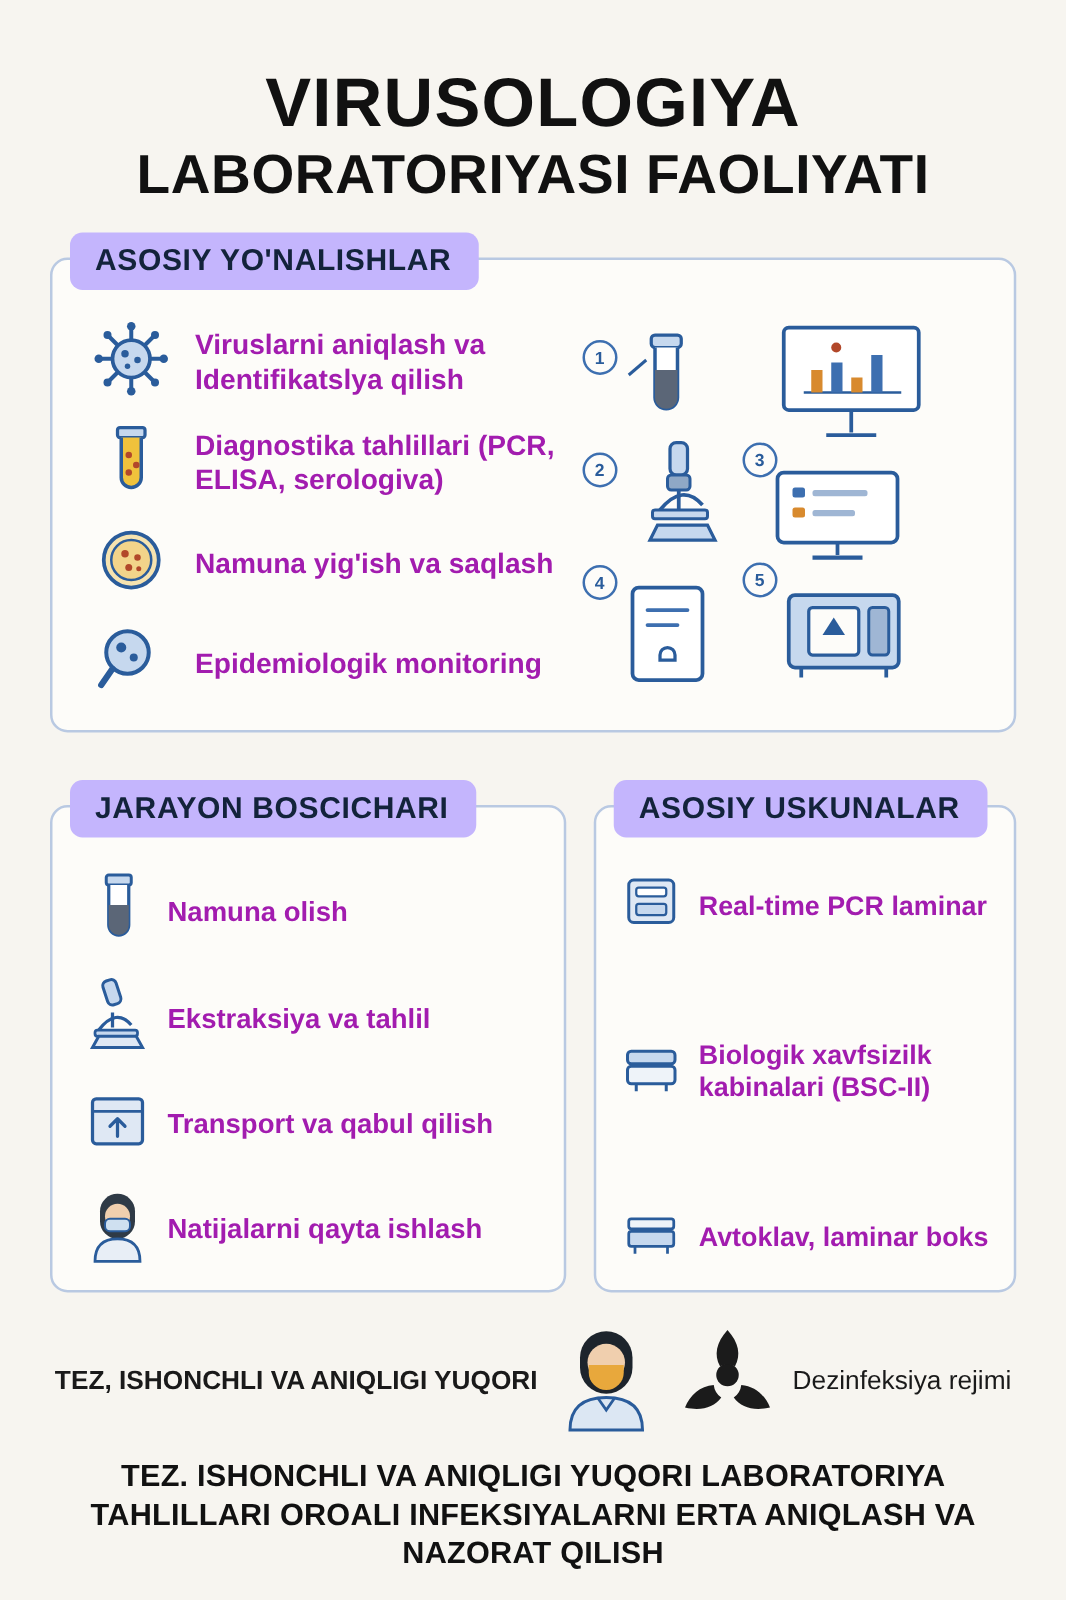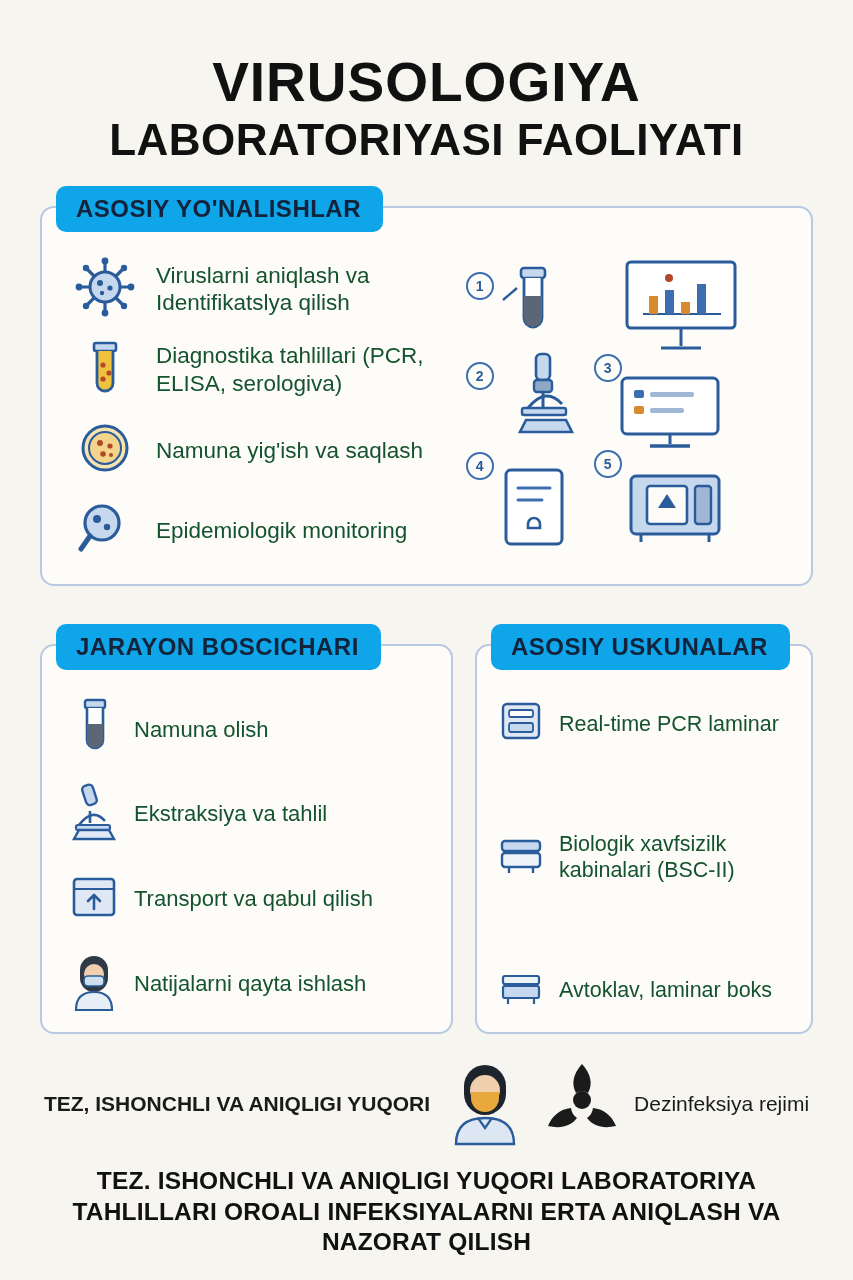--- a/index.html
+++ b/index.html
@@ -26,34 +26,34 @@
   
   .card {
     background: #fdfcf9;
     border: 2px solid #b9c9e2;
     border-radius: 14px;
     position: relative;
   }
   .card-header {
     position: absolute;
     top: -22px; left: 14px;
-    background: #0ea5e9;
+    background: #c4b5fd;
     border-radius: 10px;
     padding: 9px 22px 9px 20px;
     font-size: 24px; font-weight: bold; letter-spacing: 0.5px;
     color: #13233b;
     white-space: nowrap;
   }
 
   
   .card1 { margin-top: 42px; height: 380px; padding: 46px 20px 18px 20px; display: flex; }
   .c1-left { width: 54%; display: flex; flex-direction: column; justify-content: space-between; padding-left: 10px;}
   .c1-right { width: 46%; position: relative; }
   .row { display: flex; align-items: center; gap: 18px; }
-  .row-text { font-size: 22.5px; line-height: 1.22; color: #14532d; }
+  .row-text { font-size: 22.5px; line-height: 1.22; color: #a21caf; font-weight: bold; }
   .ic { flex: 0 0 auto; display: block; }
 
   
   .badge {
     width: 28px; height: 28px; border-radius: 50%;
     border: 2px solid #3d6fb0; color: #2a5c9b;
     background: #fdfcf9;
     font-size: 14px; font-weight: bold;
     display: flex; align-items: center; justify-content: center;
     position: absolute;

